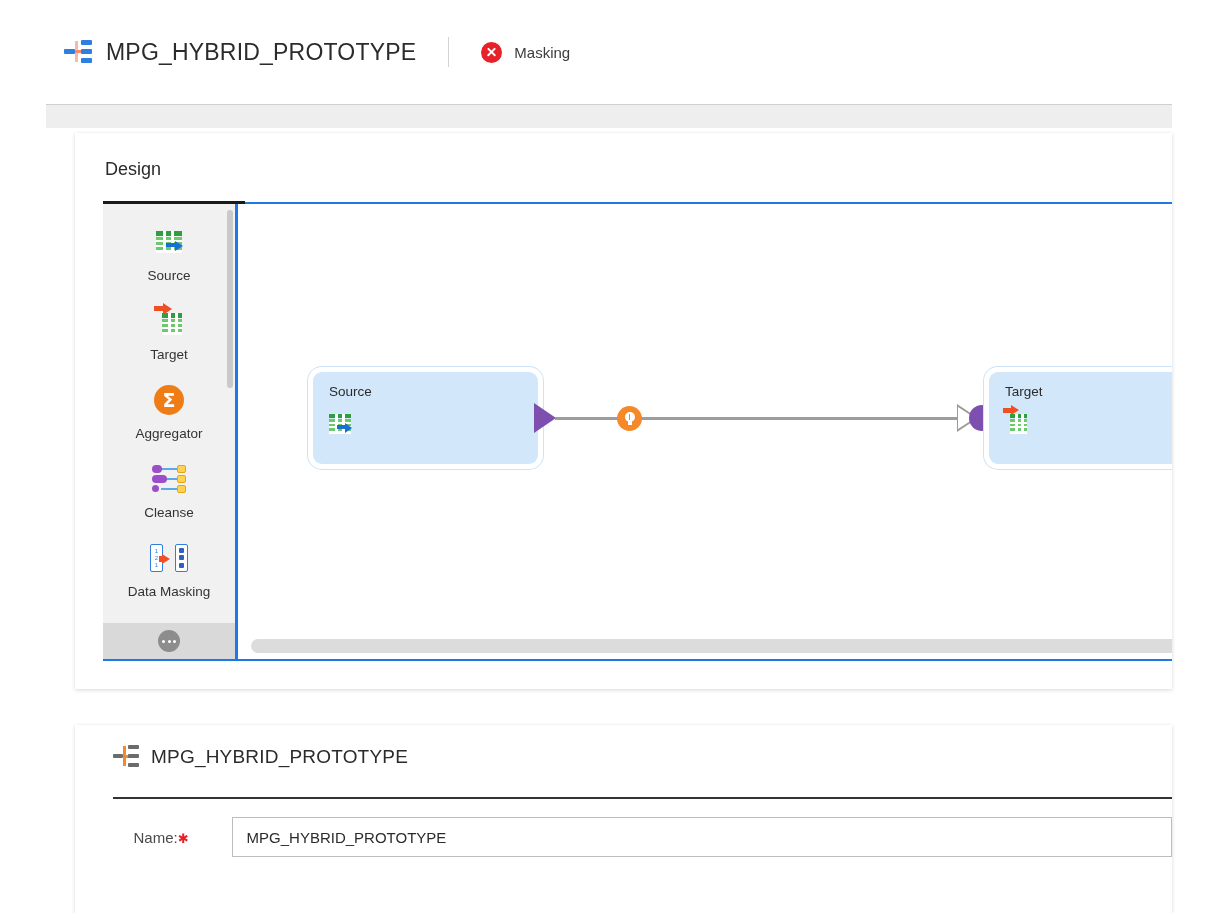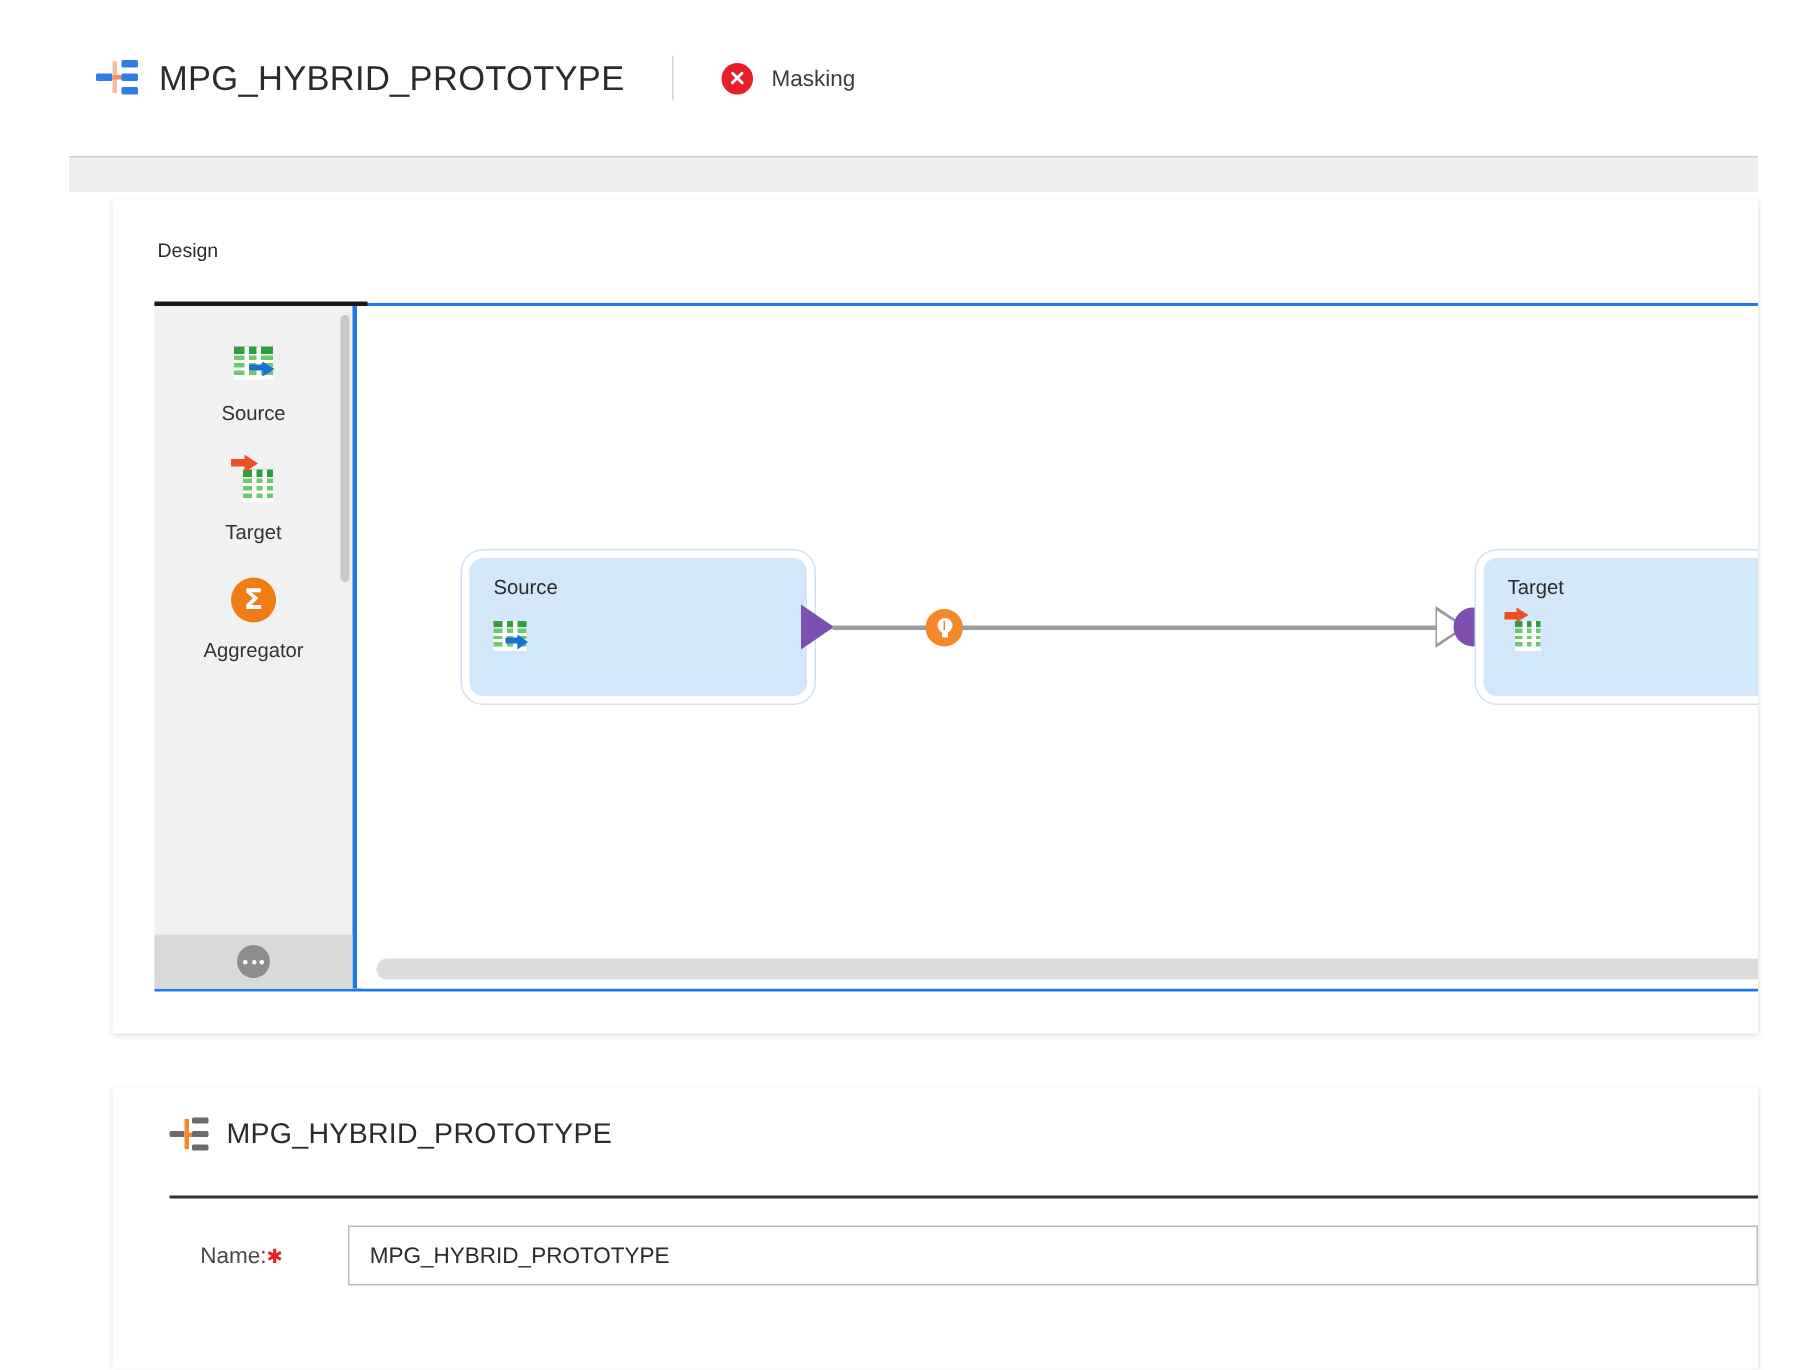--- a/index.html
+++ b/index.html
@@ -65,21 +65,21 @@
   }
 
   
   .design-panel {
     position: absolute; left: 75px; top: 133px; width: 1097px; height: 556px;
     background: #ffffff;
     box-shadow: 0 1px 4px rgba(0,0,0,0.16);
   }
   .design-label {
     position: absolute; left: 30px; top: 26px;
-    font-size: 13px; color: #2b2b2b;
+    font-size: 18px; color: #2b2b2b;
   }
 
   
   .editor {
     position: absolute; left: 28px; top: 69px; width: 1069px; height: 459px;
     border-top: 2px solid #1b7ae4;
     border-bottom: 2px solid #1b7ae4;
     background: #ffffff;
   }
   .editor-top-dark {
@@ -324,21 +324,62 @@
             <span class="pi-label">Target</span>
           </div>
 
           <div class="palette-item">
             <span class="pi-icon">
               <span class="agg-ico">Σ</span>
             </span>
             <span class="pi-label">Aggregator</span>
           </div>
 
-
+          <div class="palette-item">
+            <span class="pi-icon">
+              <span class="cleanse-ico">
+                <span class="cl-row" style="top:0">
+                  <span class="cl-line"></span>
+                  <span class="cl-left" style="width:10px;height:8px;border-radius:4px"></span>
+                  <span class="cl-right"></span>
+                </span>
+                <span class="cl-row" style="top:10px">
+                  <span class="cl-line"></span>
+                  <span class="cl-left" style="width:15px;height:8px;border-radius:4px"></span>
+                  <span class="cl-right"></span>
+                </span>
+                <span class="cl-row" style="top:20px">
+                  <span class="cl-line"></span>
+                  <span class="cl-left" style="width:7px;height:7px;border-radius:4px"></span>
+                  <span class="cl-right"></span>
+                </span>
+              </span>
+            </span>
+            <span class="pi-label">Cleanse</span>
+          </div>
+
+          <div class="palette-item">
+            <span class="pi-icon">
+              <span class="dm-ico">
+                <span class="dm-box dm-left">
+                  <span class="dm-num">1</span>
+                    <span class="dm-num">2</span>
+                    <span class="dm-num">1</span>
+                </span>
+                <span class="dm-arrow-tail"></span>
+                <span class="dm-arrow"></span>
+                <span class="dm-box dm-right">
+                  <span class="dm-sq"></span>
+                    <span class="dm-sq"></span>
+                    <span class="dm-sq"></span>
+                </span>
+              </span>
+            </span>
+            <span class="pi-label">Data Masking</span>
+          </div>
 
         </div>
         <div class="palette-more">
           <span class="more-dot">
             <span></span>
               <span></span>
               <span></span>
           </span>
         </div>
       </div>

